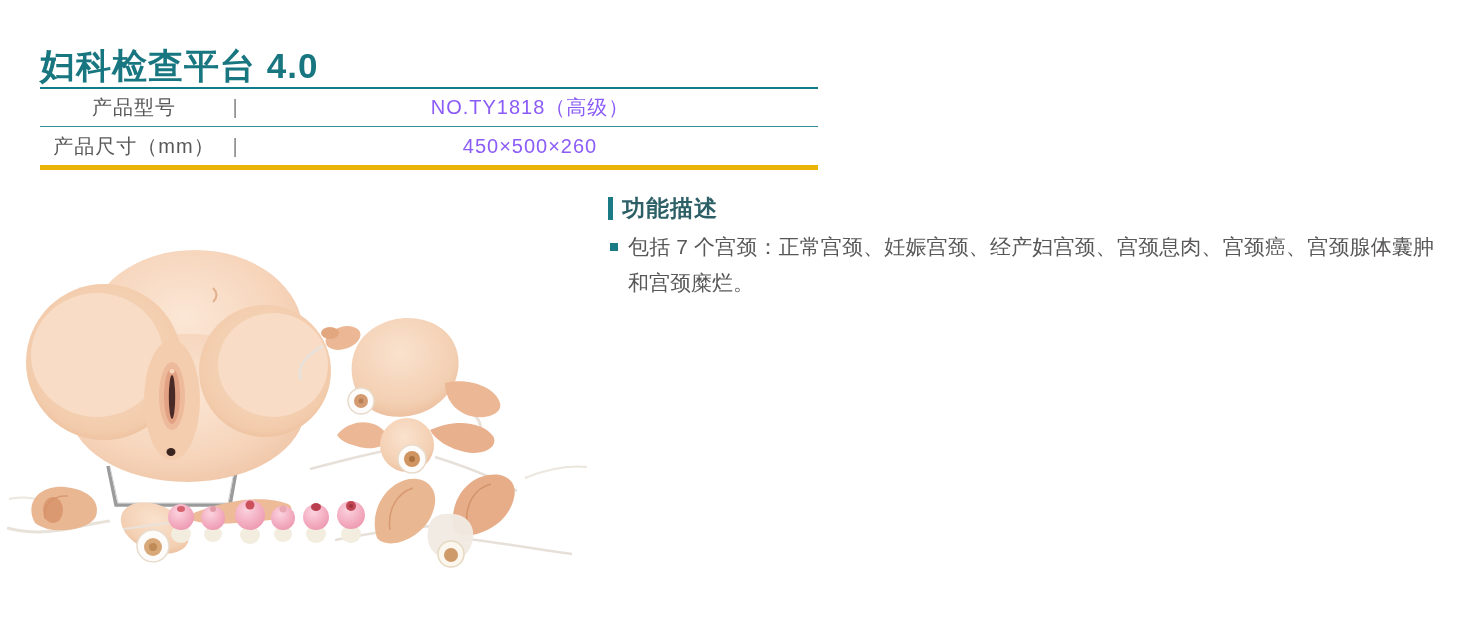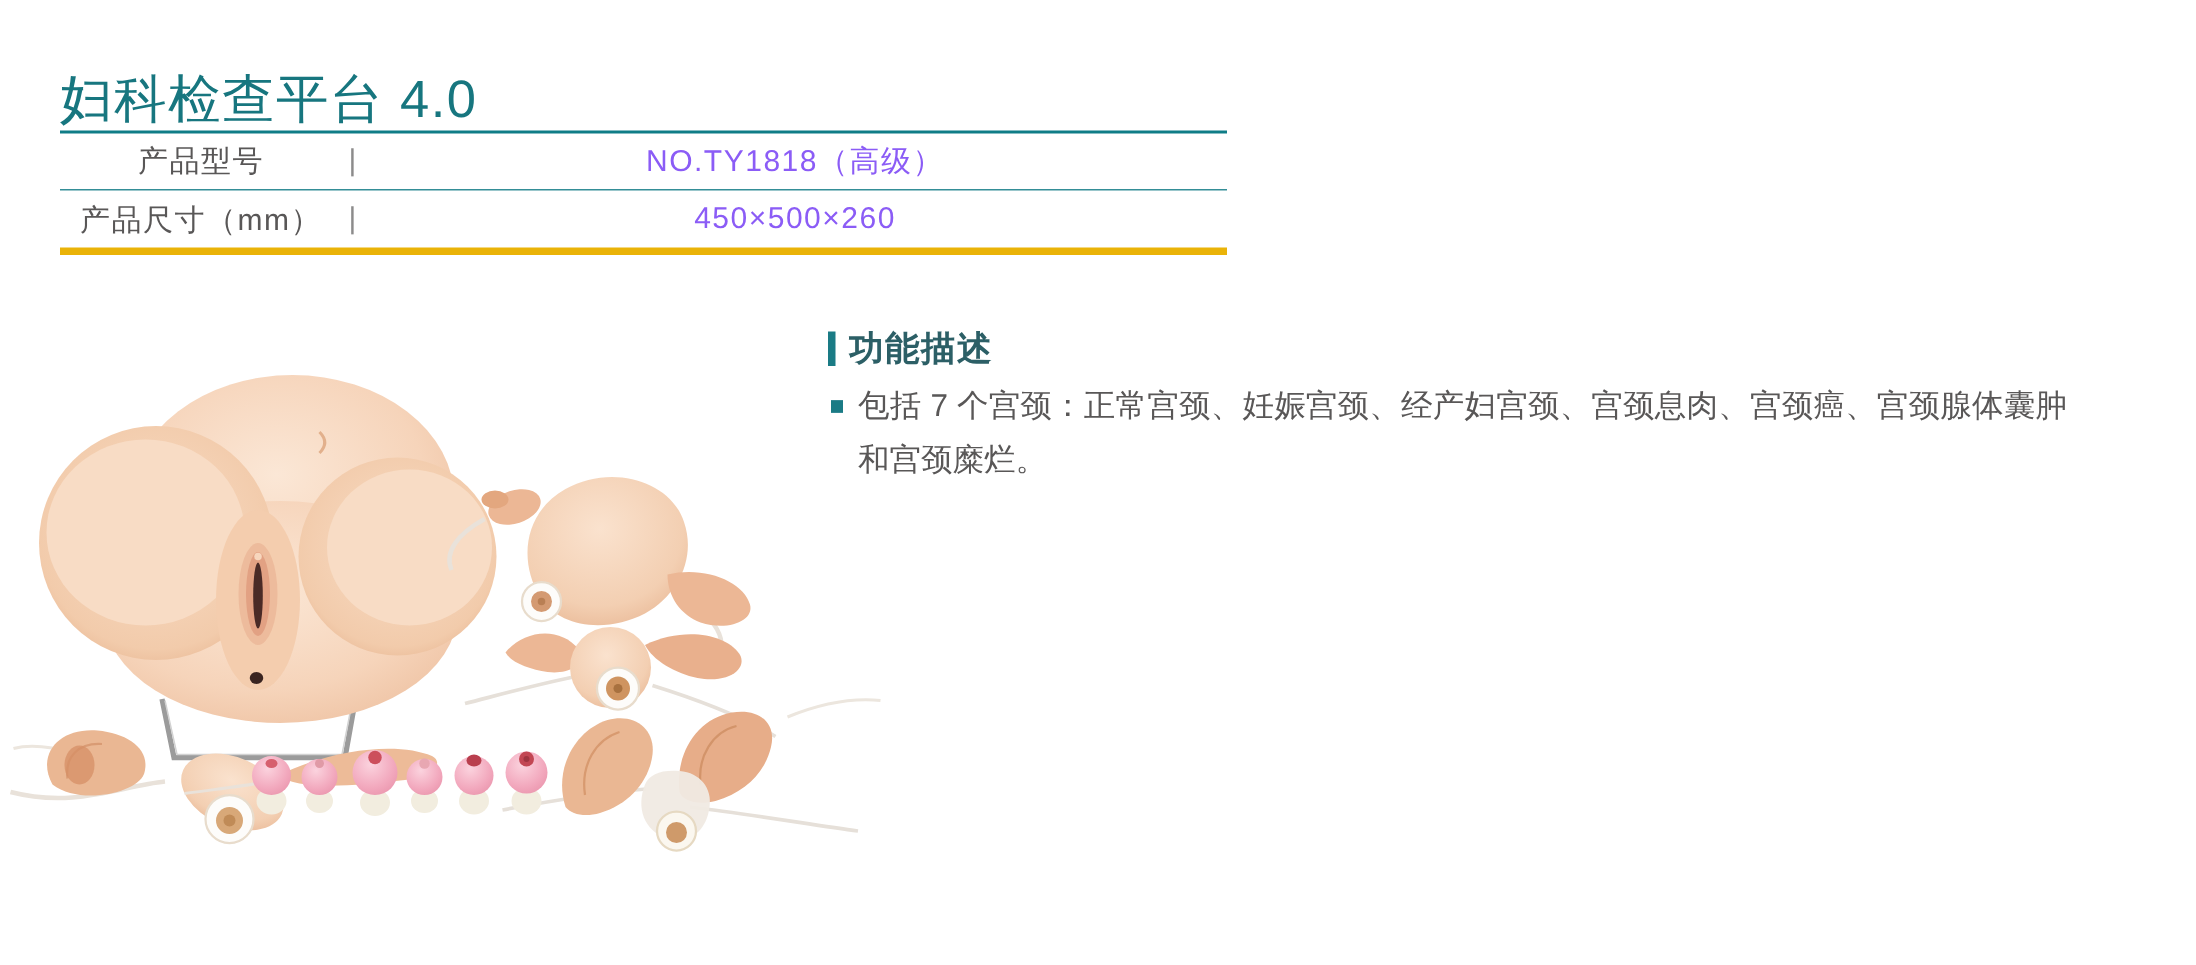--- a/index.html
+++ b/index.html
@@ -11,21 +11,21 @@
     height: 643px;
     background: #ffffff;
     overflow: hidden;
   }
   
   .title {
     position: absolute;
     left: 40px;
     top: 20px;
     font-size: 35px;
-    font-weight: normal;
+    font-weight: bold;
     color: #17767f;
     letter-spacing: 1px;
     white-space: nowrap;
   }
   
   .spec-table {
     position: absolute;
     left: 40px;
     top: 87px;
     width: 778px;
@@ -53,24 +53,23 @@
   }
   .spec-value {
     flex: 1;
     text-align: center;
     color: #8b5cf6;
     letter-spacing: 1px;
   }
   
   .features {
     position: absolute;
-    left: 552px;
+    left: 608px;
     top: 194px;
     width: 826px;
-    margin-top: 24px;
   }
   .features-heading {
     display: flex;
     align-items: center;
     height: 28px;
   }
   .heading-bar {
     width: 5px;
     height: 23px;
     background: #1a7b85;

